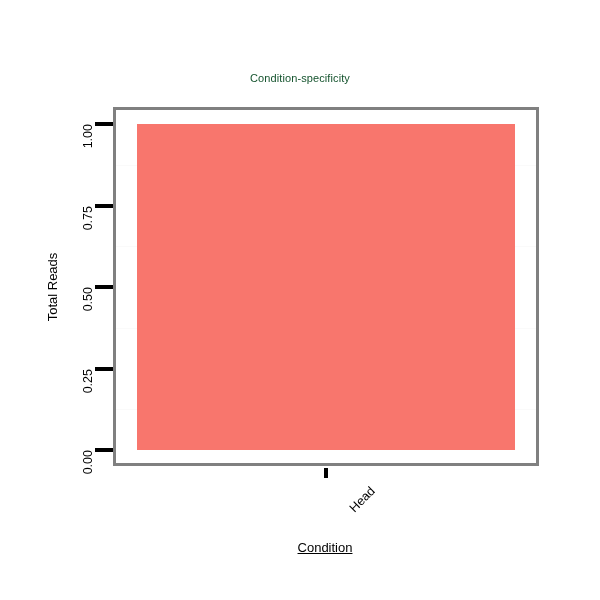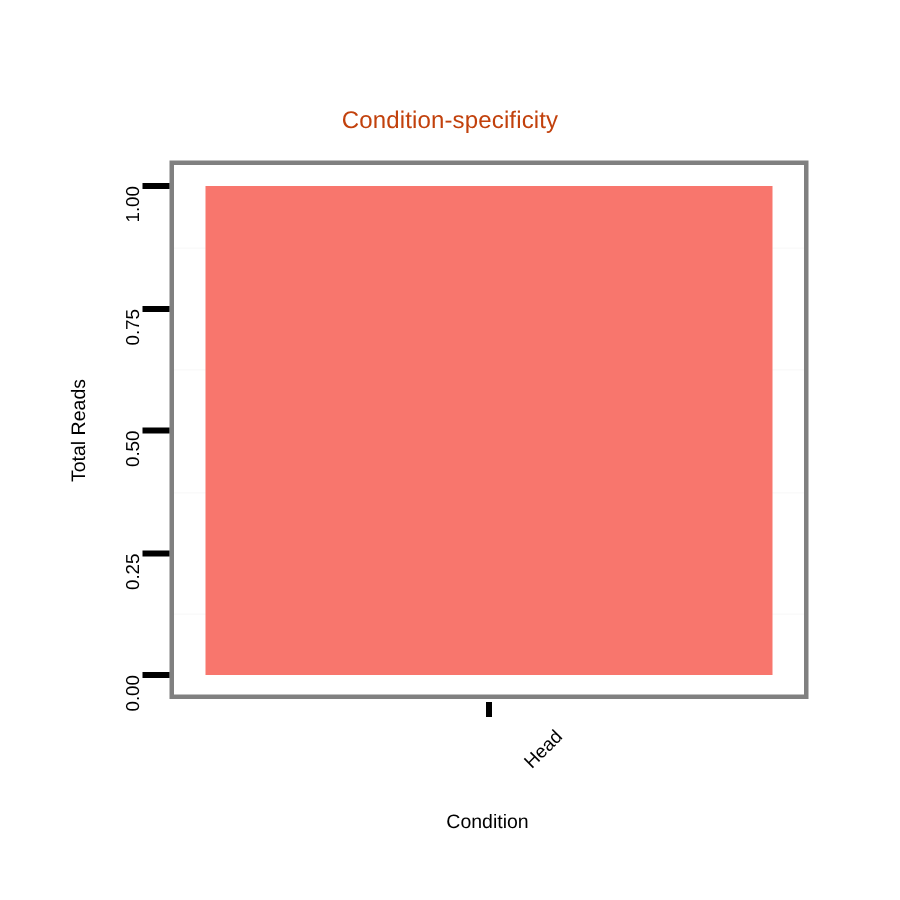--- a/index.html
+++ b/index.html
@@ -21,22 +21,22 @@
     overflow: hidden;
   }
 
   
   #chart-title {
     position: absolute;
     left: 0;
     top: 72px;
     width: 600px;
     text-align: center;
-    font-size: 16px;
-    color: #c2410c;
+    font-size: 11px;
+    color: #14532d;
     letter-spacing: 0.1px;
     white-space: nowrap;
   }
 
   
   #panel {
     position: absolute;
     left: 113px;
     top: 107px;
     width: 426px;
@@ -125,21 +125,21 @@
   #x-axis-title {
     position: absolute;
     left: 0;
     top: 540px;
     width: 650px;
     text-align: center;
     font-size: 13px;
     color: #000000;
     white-space: nowrap;
   }
-  #x-axis-title-inner { display: inline-block; }
+  #x-axis-title-inner { display: inline-block; text-decoration: underline; }
 </style>
 </head>
 <body>
 
 <div id="plot-canvas">
 
   <div id="chart-title">Condition-specificity</div>
 
   <div id="panel">
     <div id="panel-inner">

